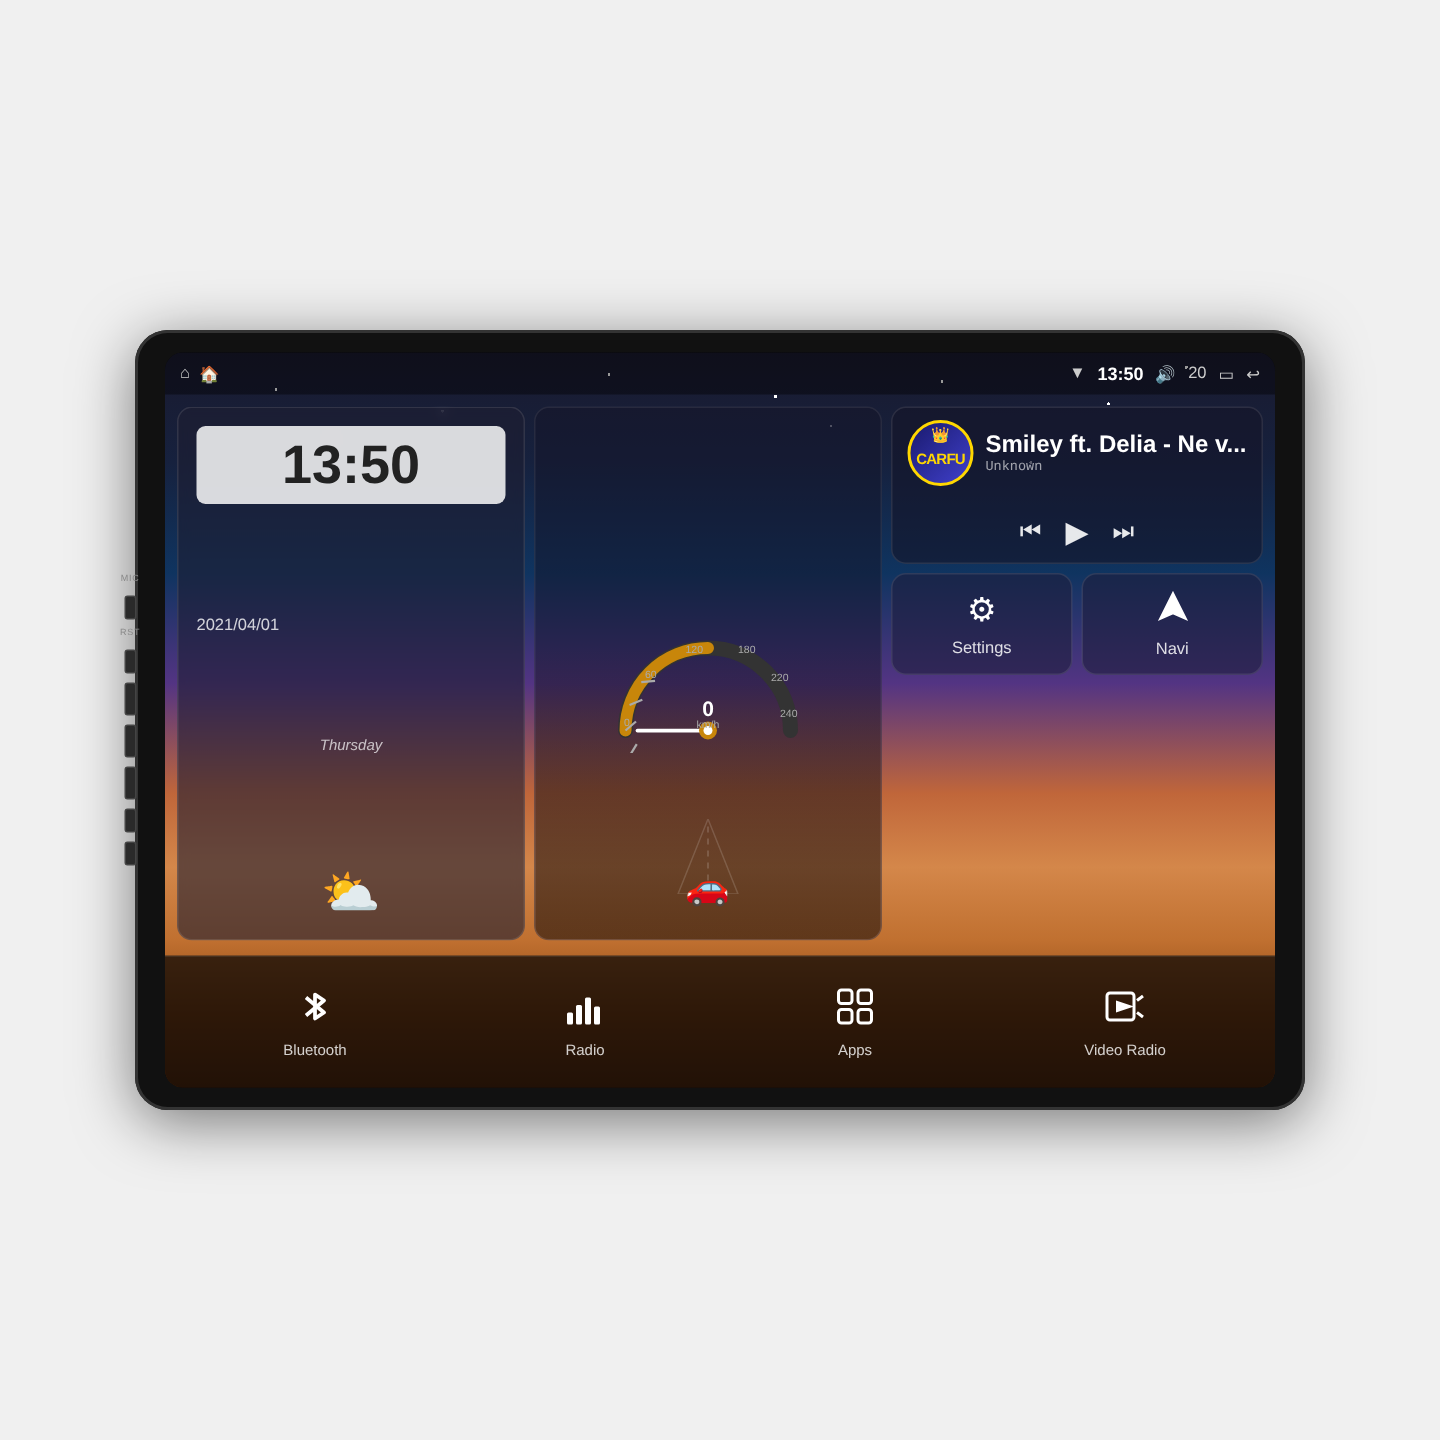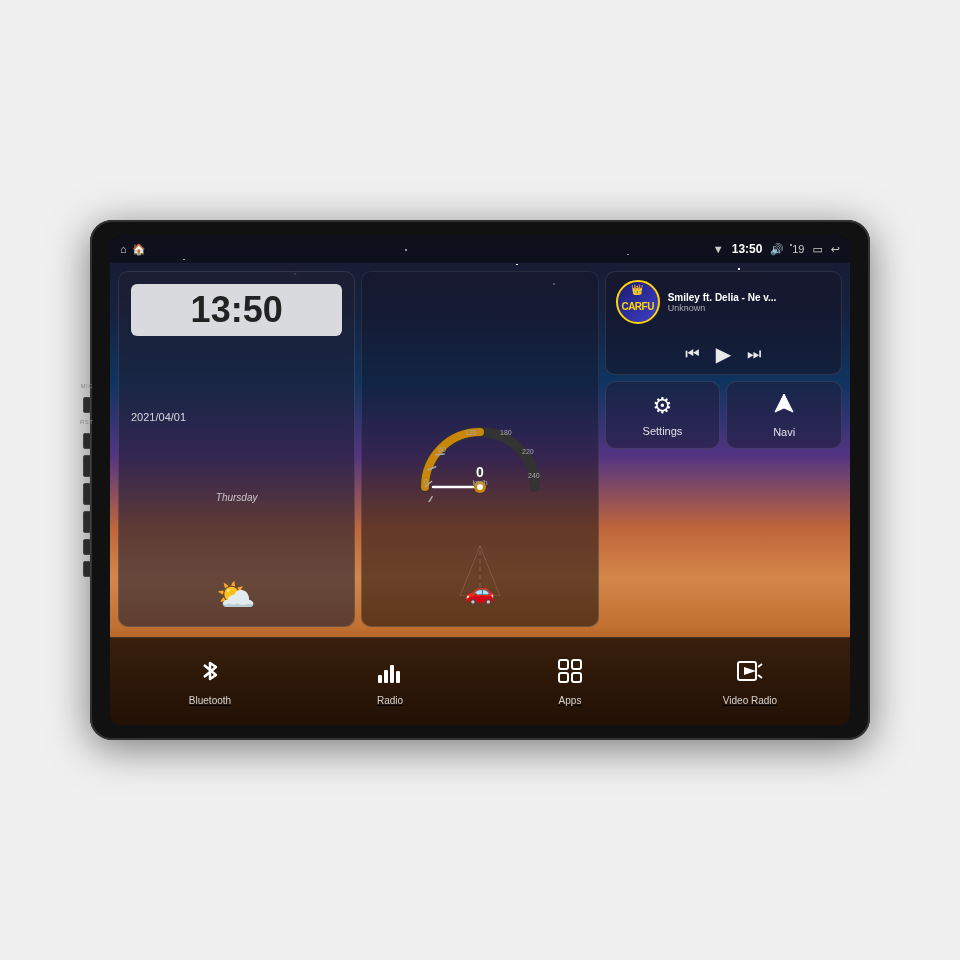--- a/index.html
+++ b/index.html
@@ -274,30 +274,31 @@
       letter-spacing: -0.5px;
       margin-top: 8px;
     }
 
     .music-info {
       flex: 1;
     }
 
     .music-title {
       color: white;
-      font-size: 10px;
+      font-size: 16px;
       font-weight: 600;
       white-space: nowrap;
       overflow: hidden;
       text-overflow: ellipsis;
     }
 
     .music-artist {
       color: rgba(255,255,255,0.6);
       font-size: 9px;
+      font-family: Liberation Mono, monospace;
     }
 
     .music-controls {
       display: flex;
       align-items: center;
       justify-content: center;
       gap: 16px;
       padding: 4px 10px 8px;
     }
 
@@ -354,21 +355,20 @@
     .bottom-dock {
       position: absolute;
       bottom: 0; left: 0; right: 0;
       height: 88px;
       background: rgba(15,10,5,0.75);
       display: flex;
       align-items: center;
       justify-content: space-around;
       padding: 0 10px;
       border-top: 1px solid rgba(255,255,255,0.08);
-      text-decoration: underline;
     }
 
     .dock-item {
       display: flex;
       flex-direction: column;
       align-items: center;
       gap: 5px;
       cursor: pointer;
       flex: 1;
       padding: 8px 4px;
@@ -428,21 +428,21 @@
 
       <div class="status-bar">
         <div class="status-left">
           <span class="status-icon">⌂</span>
           <span class="status-icon">🏠</span>
         </div>
         <div class="status-right">
           <span class="status-icon">▼</span>
           <span class="status-time">13:50</span>
           <span class="status-icon">🔊</span>
-          <span class="status-icon">19</span>
+          <span class="status-icon">20</span>
           <span class="status-icon">▭</span>
           <span class="status-icon">↩</span>
         </div>
       </div>
 
       <div class="main-content">
 
         <div class="clock-widget">
           <div class="clock-display">
             <div class="clock-time">

